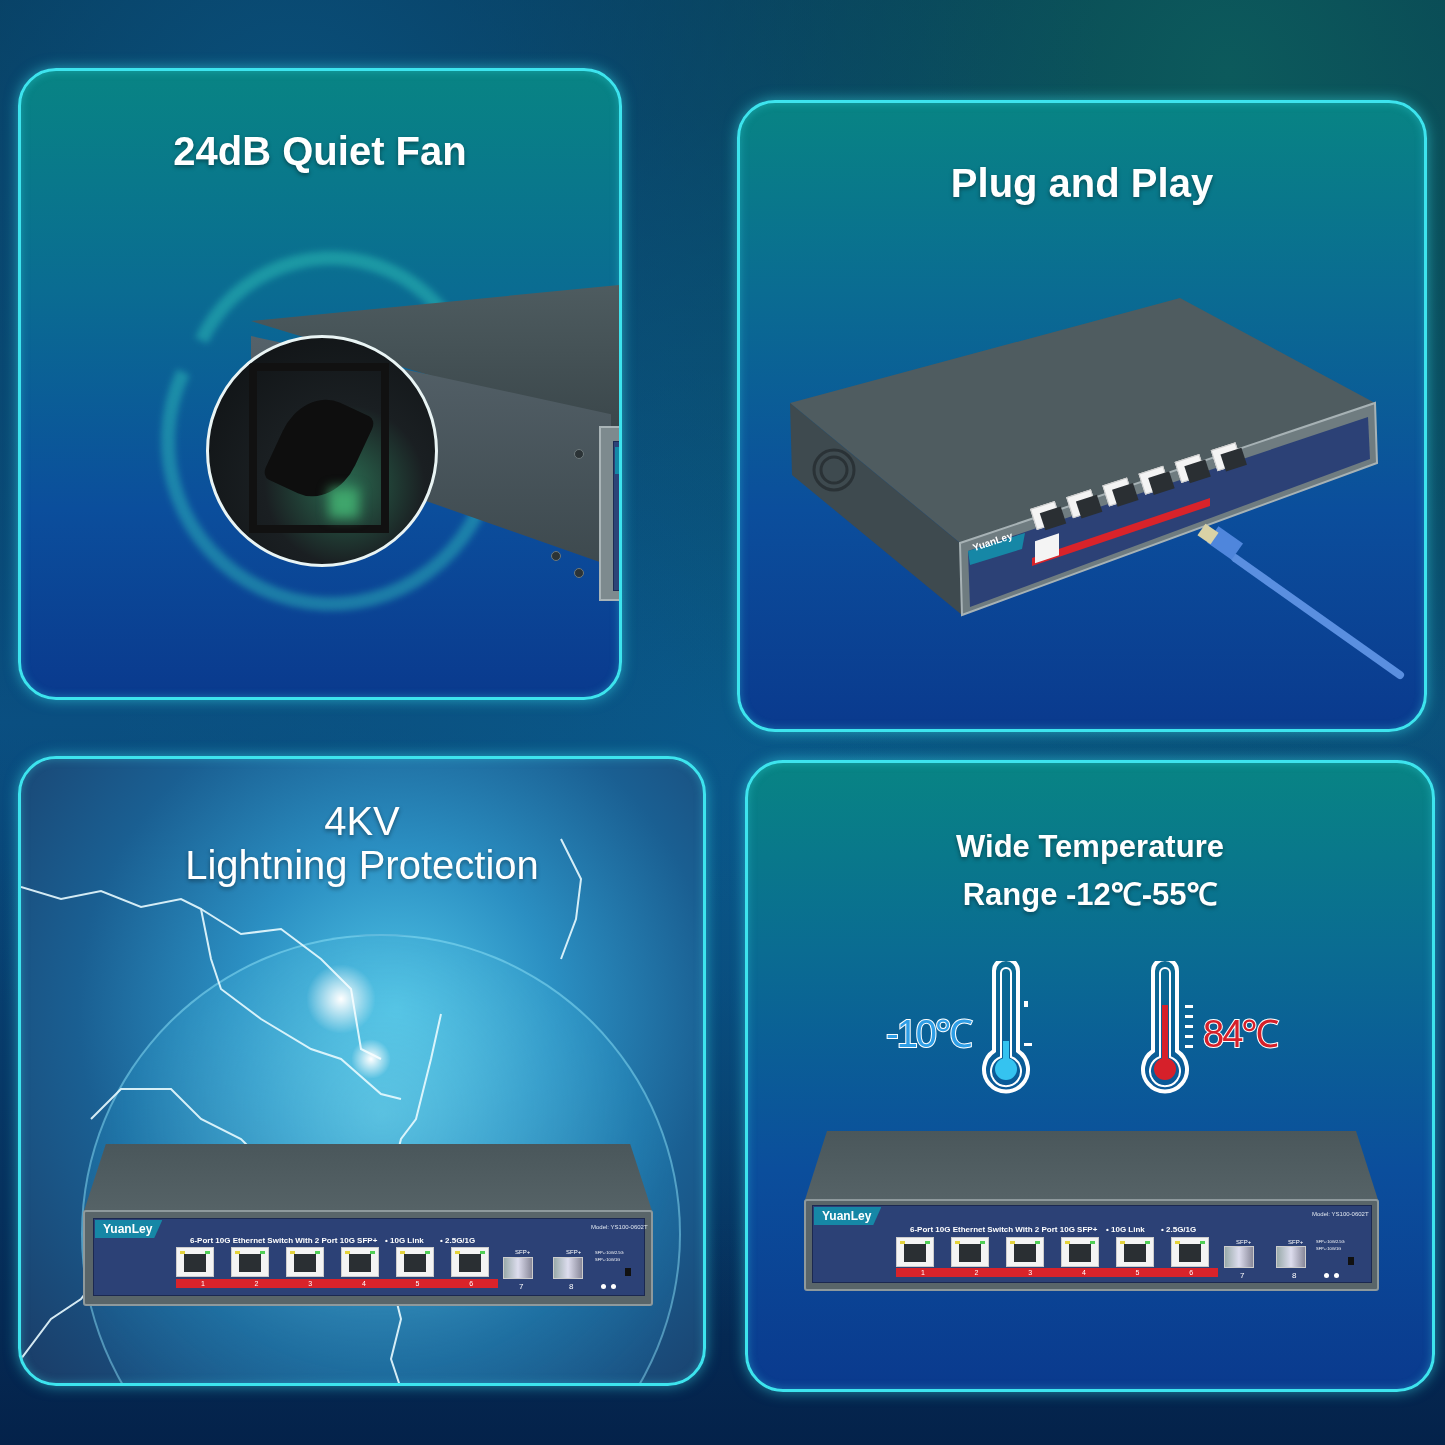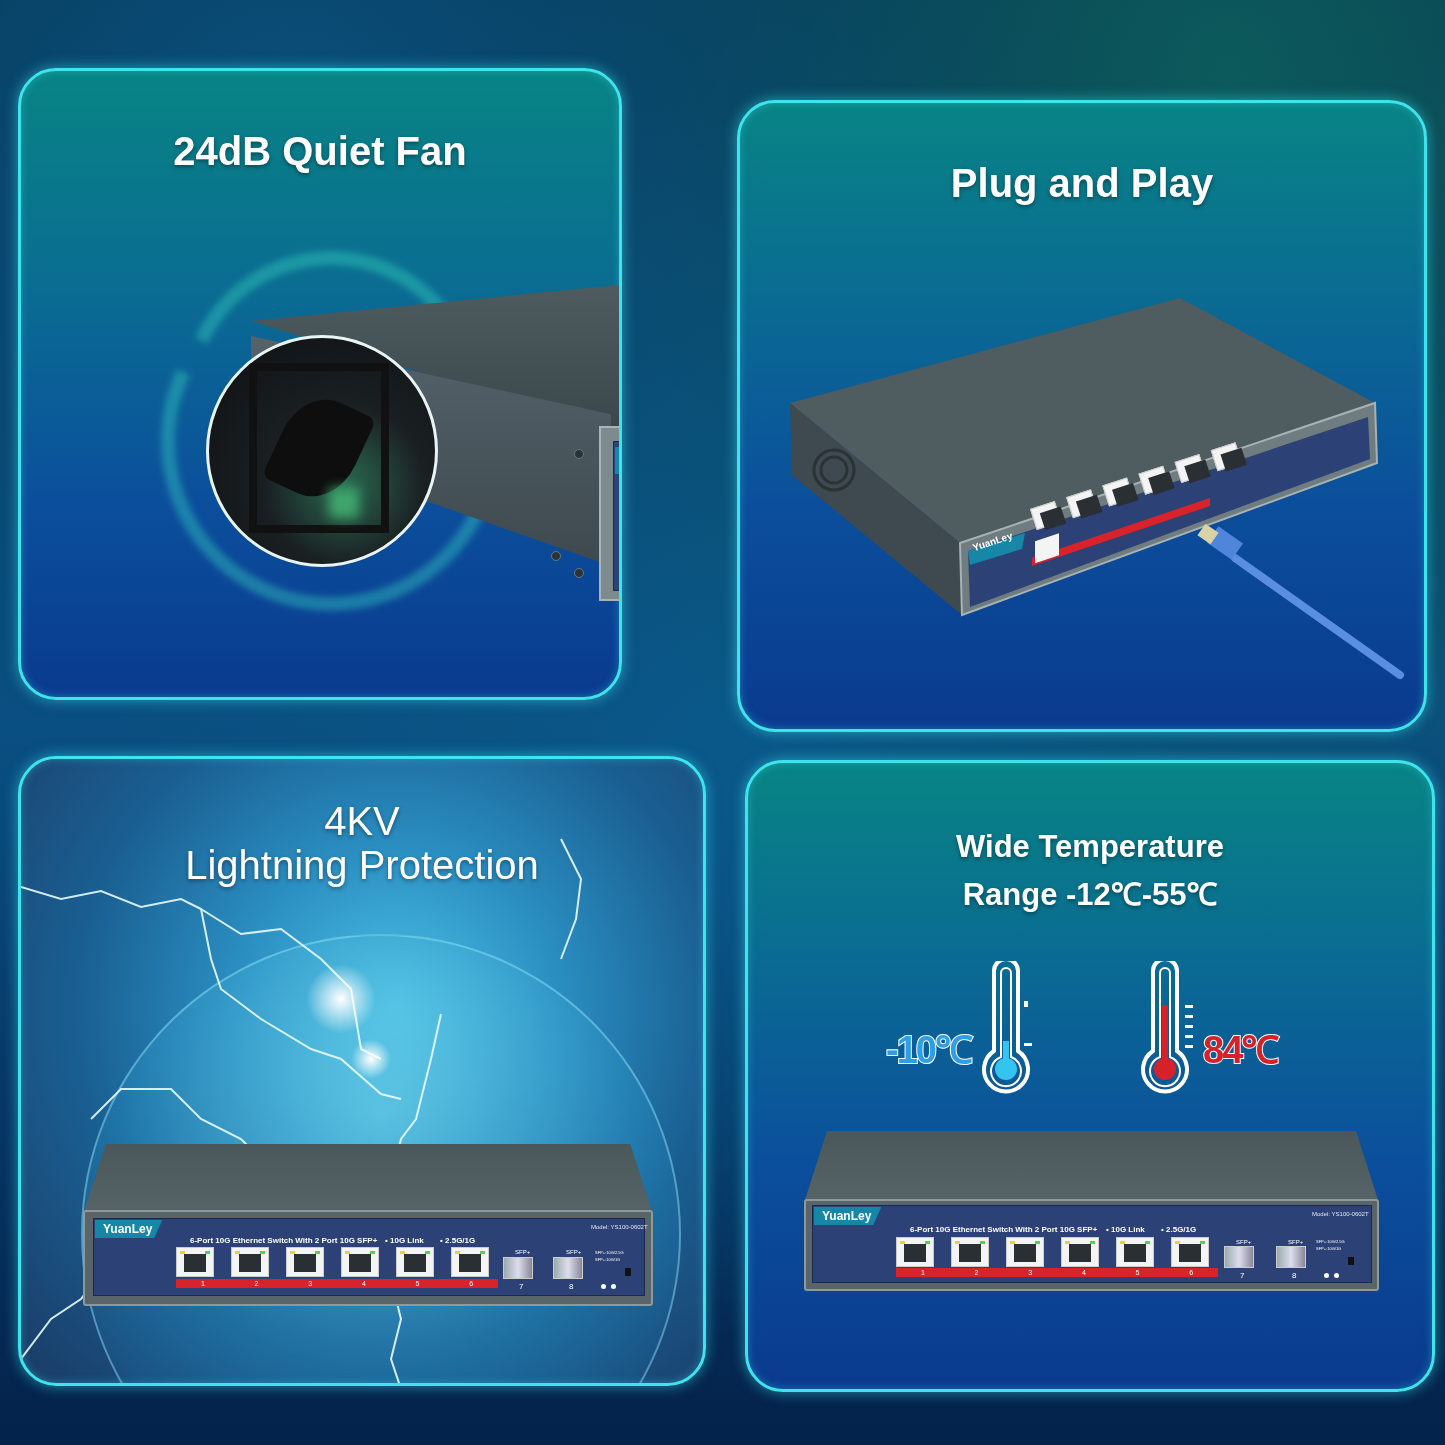--- a/index.html
+++ b/index.html
@@ -90,22 +90,22 @@
   .redbar { position: absolute; height: 9px; background: #d9232a; display: flex; }
   .redbar span { color: #fff; font-size: 7px; flex: 1; text-align: center; line-height: 9px; }
   .sw-title { position: absolute; color: #fff; font-size: 8px; font-weight: bold; white-space: nowrap; }
   .sfp { position: absolute; width: 30px; height: 22px; background: linear-gradient(90deg, #9aa, #dde 50%, #889); border: 1px solid #ccc; }
   .sfp-label { position: absolute; color: #fff; font-size: 6px; }
   .model { position: absolute; color: #dfe6ef; font-size: 6px; white-space: nowrap; }
   .dot { position: absolute; width: 5px; height: 5px; border-radius: 50%; background: #fff; }
 
   
   .therm { position: absolute; }
-  .temp-label { position: absolute; font-weight: bold; font-size: 38px; letter-spacing: -2px;
-    -webkit-text-stroke: 2px #fff; paint-order: stroke fill; text-shadow: 0 0 0 #fff; margin-top: 16px; }
+  .temp-label { position: absolute; font-weight: normal; font-size: 38px; letter-spacing: -2px;
+    -webkit-text-stroke: 2px #fff; paint-order: stroke fill; text-shadow: 0 0 0 #fff; }
   #cold-label { color: #2e9ee6; }
   #hot-label { color: #d6202a; }
 
   
   .globe { position: absolute; left: 60px; top: 175px; width: 600px; height: 600px; border-radius: 50%;
     background: radial-gradient(circle at 50% 30%, rgba(120,220,240,0.55), rgba(40,150,200,0.35) 50%, rgba(20,80,140,0.2) 80%);
     border: 2px solid rgba(150,230,250,0.45); }
   .flash { position: absolute; left: 285px; top: 205px; width: 70px; height: 70px; border-radius: 50%;
     background: radial-gradient(circle, #ffffff 0%, rgba(255,255,255,0.5) 35%, rgba(255,255,255,0) 70%); }
 

